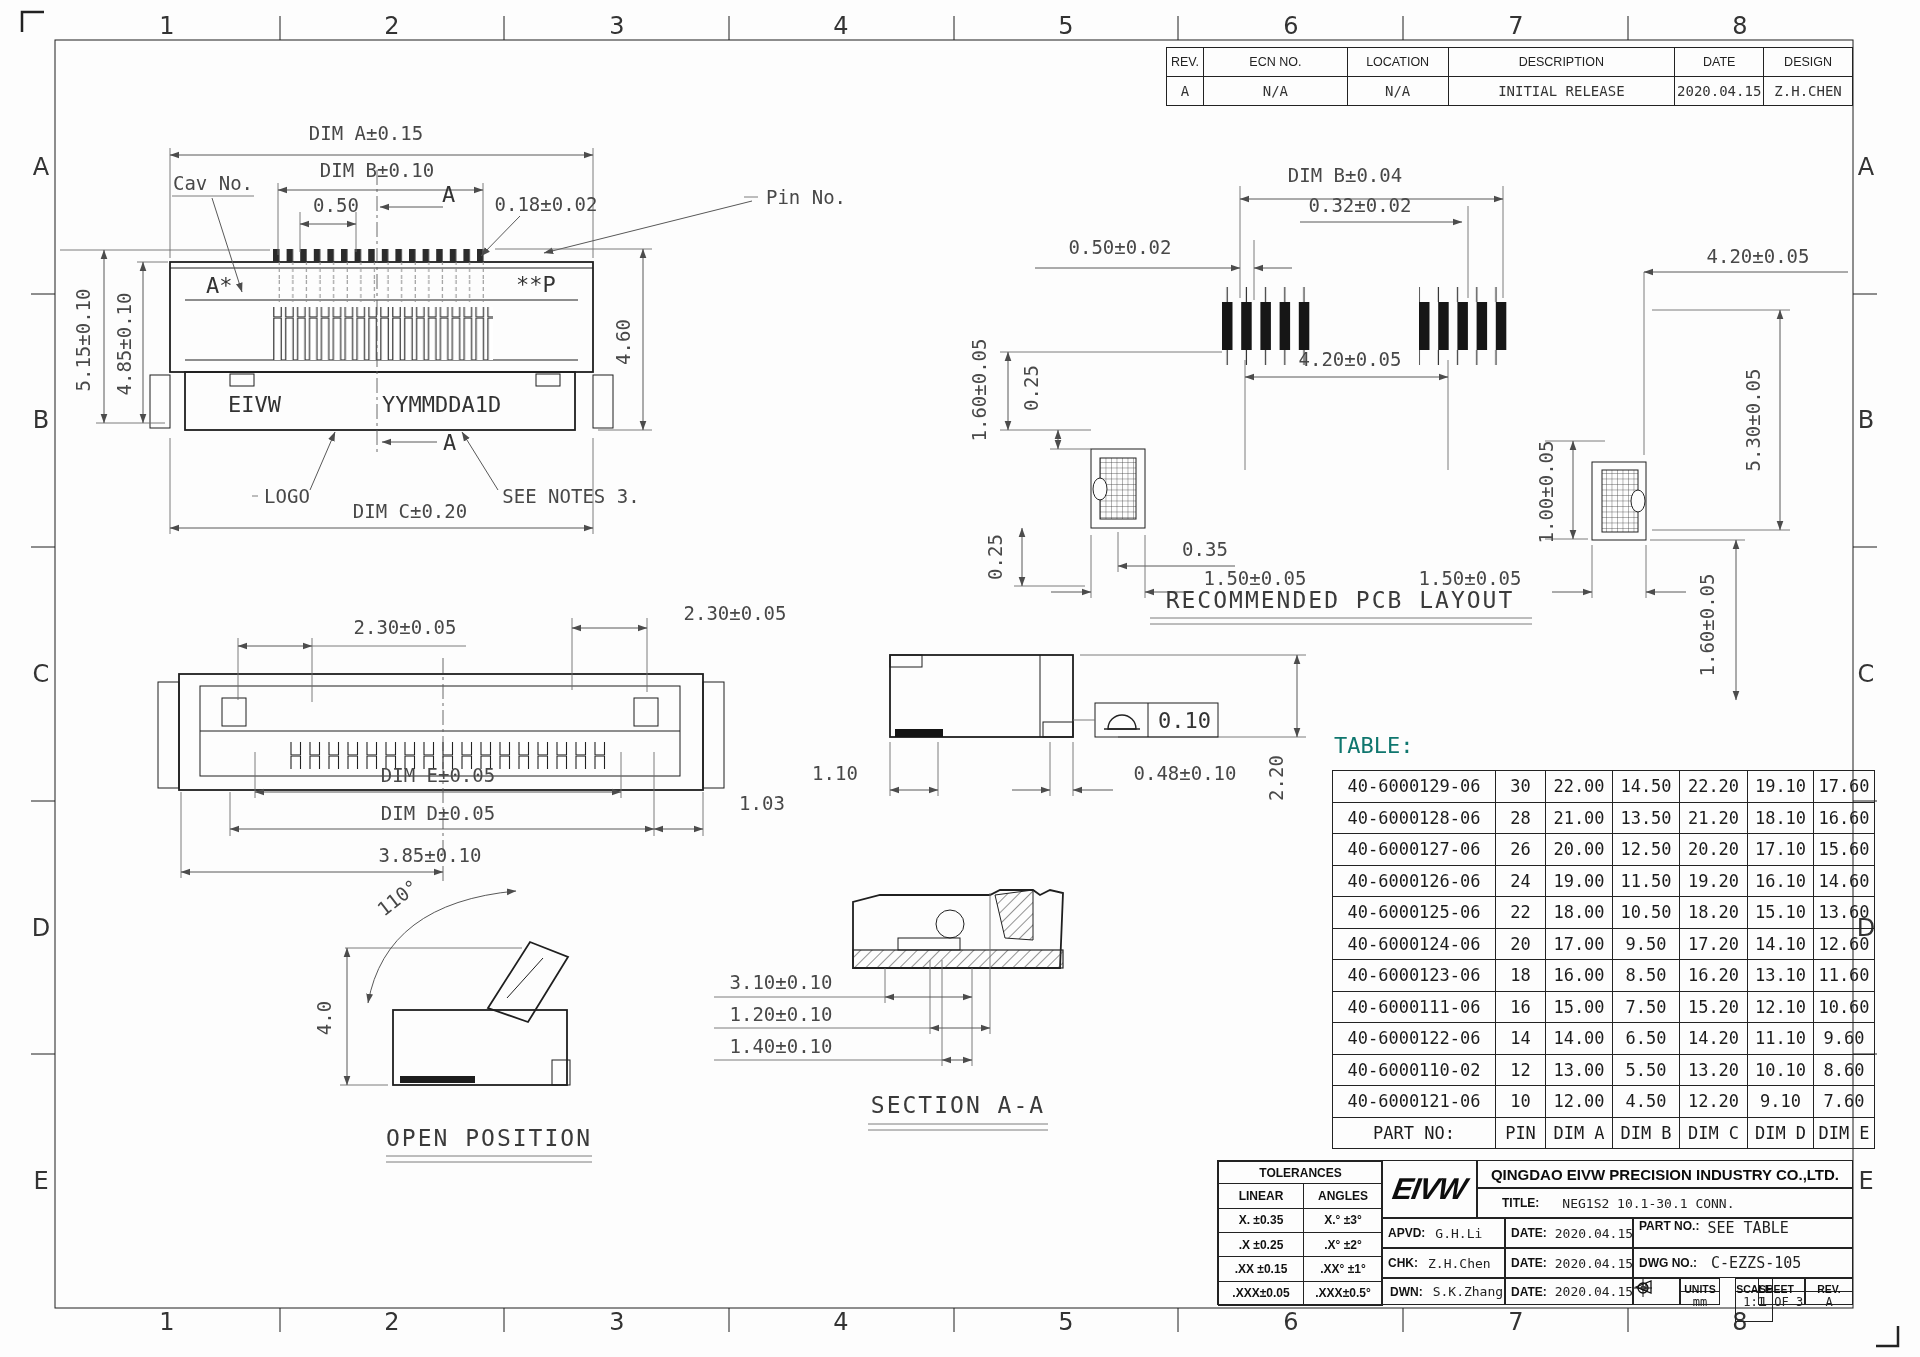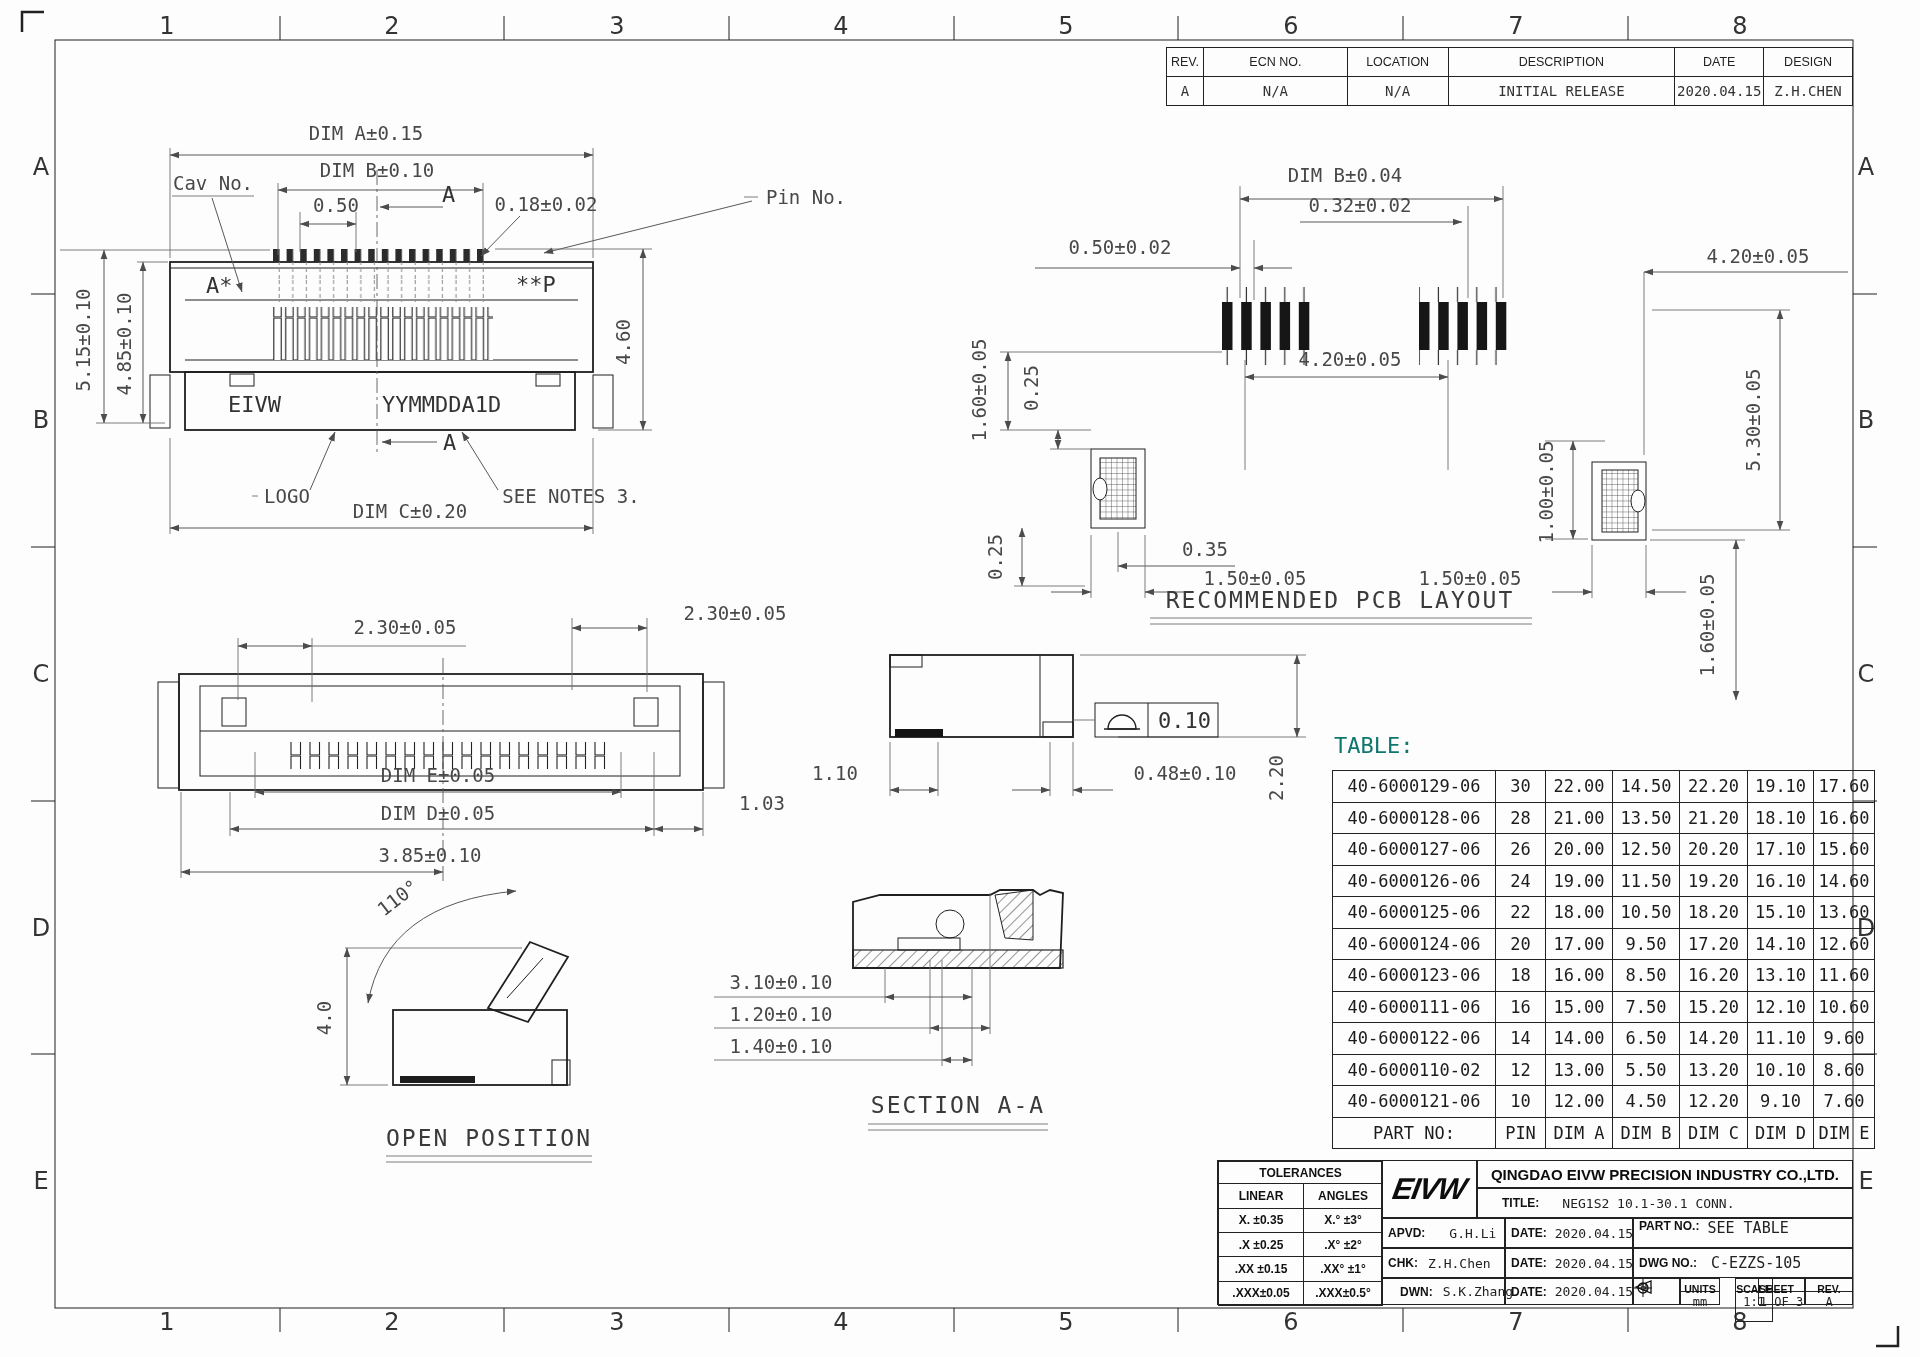--- a/index.html
+++ b/index.html
@@ -600,21 +600,21 @@
   <div class="tb-cell" style="left:260px;top:0;width:376px;height:28px;display:flex;align-items:center;justify-content:center">
     <span style="font:bold 15px 'Liberation Sans',sans-serif;color:#0c0c0c">QINGDAO EIVW PRECISION INDUSTRY CO.,LTD.</span>
   </div>
   <div class="tb-cell" style="left:260px;top:28px;width:376px;height:30px;display:flex;align-items:center">
     <span class="lbl" style="margin-left:24px">TITLE:</span>
     <span class="val" style="margin-left:23px">NEG1S2 10.1-30.1 CONN.</span>
   </div>
 
   <div class="tb-cell" style="left:165px;top:58px;width:123px;height:30px;display:flex;align-items:center">
     <span class="lbl" style="margin-left:5px">APVD:</span>
-    <span class="val" style="margin-left:24px">G.H.Li</span>
+    <span class="val" style="margin-left:10px">G.H.Li</span>
   </div>
   <div class="tb-cell" style="left:288px;top:58px;width:128px;height:30px;display:flex;align-items:center">
     <span class="lbl" style="margin-left:5px">DATE:</span>
     <span class="val" style="margin-left:8px">2020.04.15</span>
   </div>
   <div class="tb-cell" style="left:416px;top:58px;width:220px;height:30px;display:flex;align-items:flex-start">
     <span class="lbl" style="margin-left:5px">PART NO.:</span>
     <span class="val" style="margin-left:8px;font-size:15px">SEE TABLE</span>
   </div>
 
@@ -625,21 +625,21 @@
   <div class="tb-cell" style="left:288px;top:88px;width:128px;height:30px;display:flex;align-items:center">
     <span class="lbl" style="margin-left:5px">DATE:</span>
     <span class="val" style="margin-left:8px">2020.04.15</span>
   </div>
   <div class="tb-cell" style="left:416px;top:88px;width:220px;height:30px;display:flex;align-items:center">
     <span class="lbl" style="margin-left:5px">DWG NO.:</span>
     <span class="val" style="margin-left:14px;font-size:15px">C-EZZS-105</span>
   </div>
 
   <div class="tb-cell" style="left:165px;top:118px;width:123px;height:27px;display:flex;align-items:center">
-    <span class="lbl" style="margin-left:17px">DWN:</span>
+    <span class="lbl" style="margin-left:7px">DWN:</span>
     <span class="val" style="margin-left:10px">S.K.Zhang</span>
   </div>
   <div class="tb-cell" style="left:288px;top:118px;width:128px;height:27px;display:flex;align-items:center">
     <span class="lbl" style="margin-left:5px">DATE:</span>
     <span class="val" style="margin-left:8px">2020.04.15</span>
   </div>
   <div class="tb-cell" style="left:416px;top:118px;width:47px;height:27px;display:flex;align-items:center;justify-content:center;gap:3px">
     <svg width="18" height="18" viewBox="0 0 18 18">
           <circle cx="9" cy="9" r="5" fill="none" stroke="#111" stroke-width="1.3"></circle>
           <circle cx="9" cy="9" r="2" fill="none" stroke="#111" stroke-width="1"></circle>

